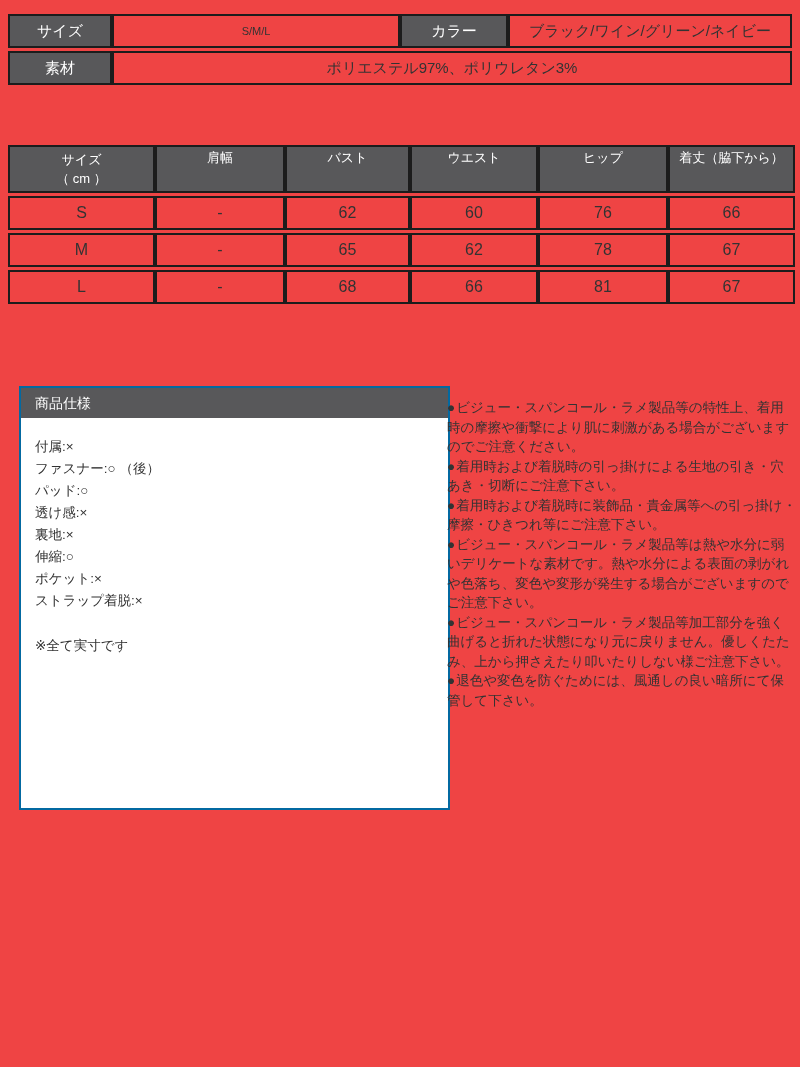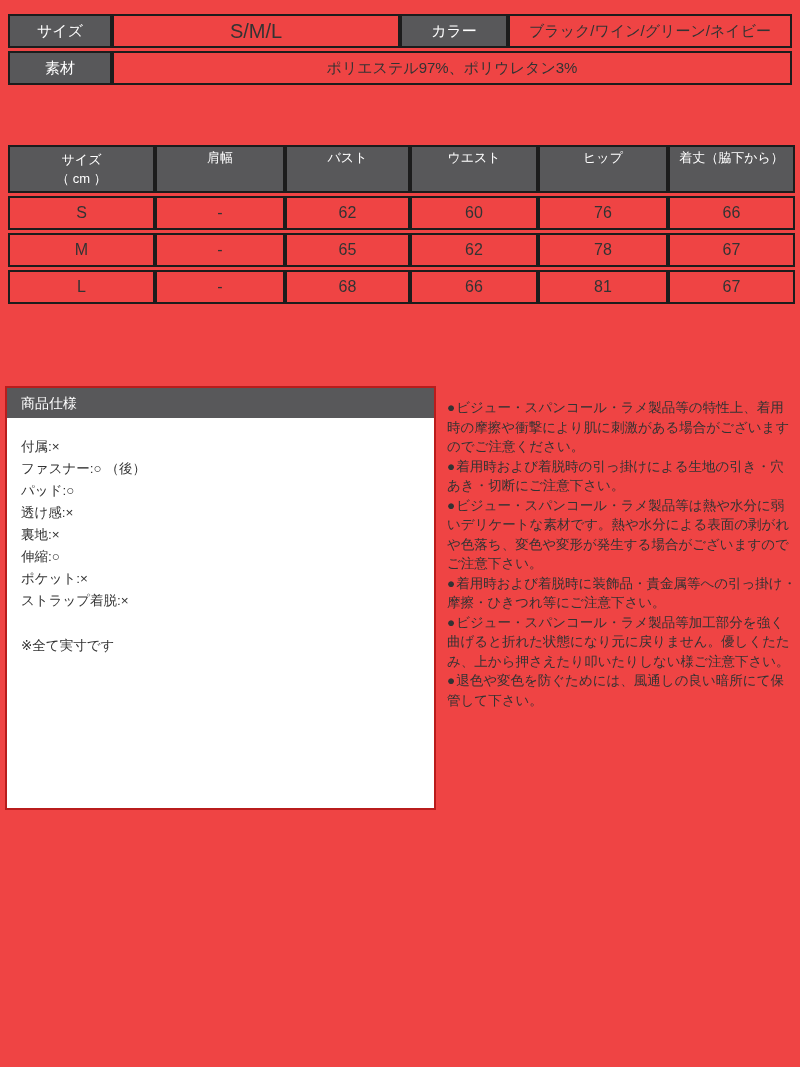--- a/index.html
+++ b/index.html
@@ -28,21 +28,21 @@
     border-spacing:0 3px;
     table-layout:fixed;
   }
   table.attr-table td {
     border:2px solid #1c1c1c;
     text-align:center;
     vertical-align:middle;
     height:34px;
     font-size:15px;
   }
-  table.attr-table td.val-sml { font-size:20px; }
+  table.attr-table td.val-sml { font-size:11px; }
   
   table.size-table {
     position:absolute;
     left:8px; top:142px;
     width:787px;
     border-collapse:separate;
     border-spacing:0 3px;
     table-layout:fixed;
   }
   table.size-table th, table.size-table td {
@@ -63,24 +63,24 @@
   }
   table.size-table td {
     height:34px;
     font-size:16px;
     vertical-align:middle;
     color:#333333;
   }
   
   .spec-box {
     position:absolute;
-    left:5px; top:386px;
+    left:19px; top:386px;
     width:431px;
     height:424px;
-    border:2px solid #b91c1c;
+    border:2px solid #0369a1;
     background:#ffffff;
   }
   .spec-box-header {
     height:30px;
     line-height:30px;
     padding-left:14px;
     font-size:14px;
     background:#58585a;
     color:#ffffff;
   }
@@ -205,19 +205,19 @@
       <div class="spec-item">伸縮:○</div>
       <div class="spec-item">ポケット:×</div>
       <div class="spec-item">ストラップ着脱:×</div>
       <div class="spec-note">※全て実寸です</div>
     </div>
   </div>
 
   <div class="care-notes">
     <p class="care-note-item"><span class="bullet">●</span><span>ビジュー・スパンコール・ラメ製品等の特性上、着用時の摩擦や衝撃により肌に刺激がある場合がございますのでご注意ください。</span></p>
     <p class="care-note-item"><span class="bullet">●</span><span>着用時および着脱時の引っ掛けによる生地の引き・穴あき・切断にご注意下さい。</span></p>
+    <p class="care-note-item"><span class="bullet">●</span><span>着用時および着脱時に装飾品・貴金属等への引っ掛け・摩擦・ひきつれ等にご注意下さい。</span></p>
     <p class="care-note-item"><span class="bullet">●</span><span>ビジュー・スパンコール・ラメ製品等は熱や水分に弱いデリケートな素材です。熱や水分による表面の剥がれや色落ち、変色や変形が発生する場合がございますのでご注意下さい。</span></p>
-    <p class="care-note-item"><span class="bullet">●</span><span>着用時および着脱時に装飾品・貴金属等への引っ掛け・摩擦・ひきつれ等にご注意下さい。</span></p>
     <p class="care-note-item"><span class="bullet">●</span><span>ビジュー・スパンコール・ラメ製品等加工部分を強く曲げると折れた状態になり元に戻りません。優しくたたみ、上から押さえたり叩いたりしない様ご注意下さい。</span></p>
     <p class="care-note-item"><span class="bullet">●</span><span>退色や変色を防ぐためには、風通しの良い暗所にて保管して下さい。</span></p>
   </div>
 
 </div>
 
 </body></html>

